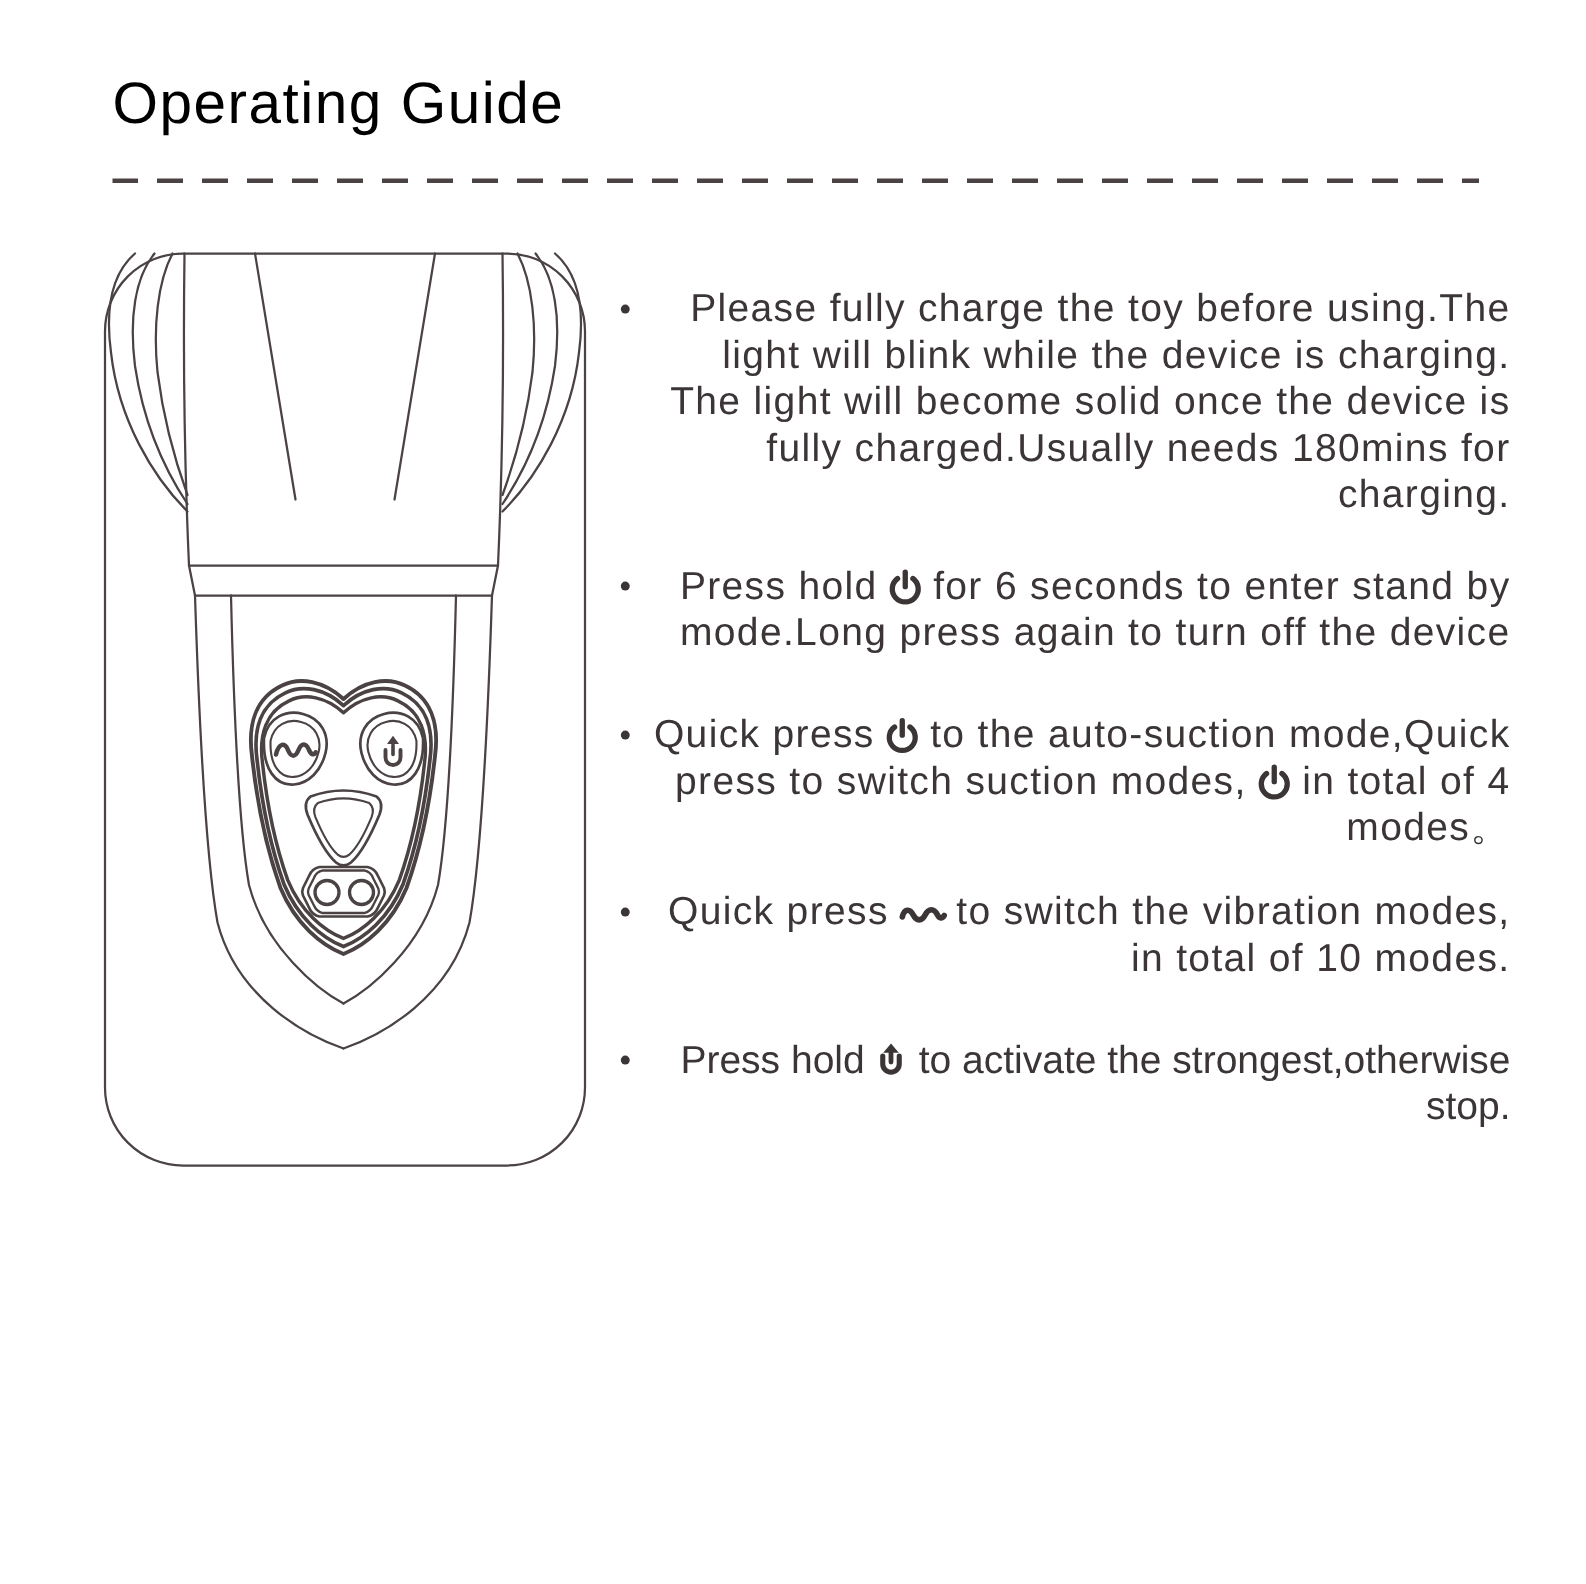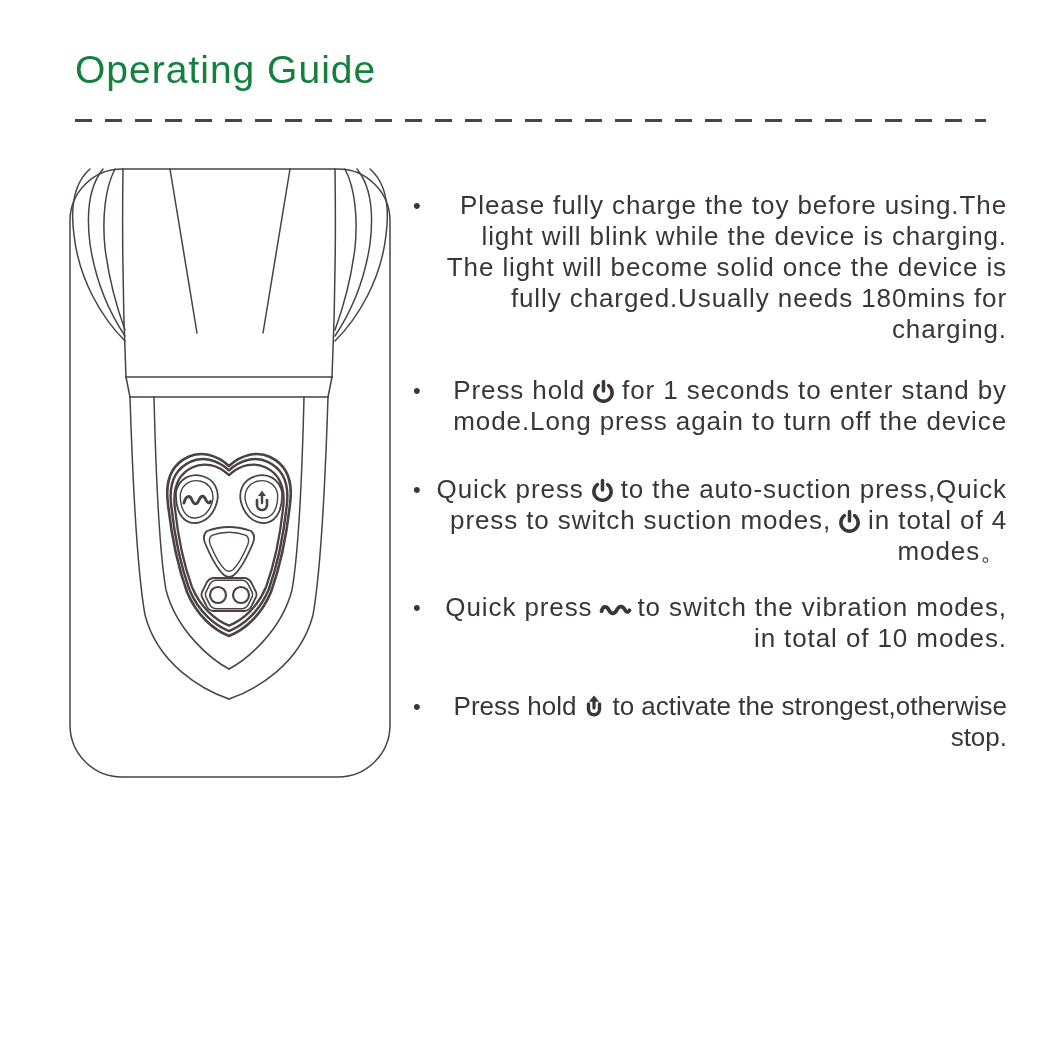--- a/index.html
+++ b/index.html
@@ -6,21 +6,21 @@
   .page{
     position:relative;
     width:1057px;height:1056px;
     background:#ffffff;
     font-family:"Liberation Sans", sans-serif;
     color:#3b3536;
     overflow:hidden;
   }
   h1.title{
     position:absolute;left:75px;top:48px;margin:0;
-    font-size:39px;font-weight:400;letter-spacing:1px;color:#15803d;
+    font-size:39px;font-weight:400;letter-spacing:1px;color:#000000;
   }
   .rule{
     position:absolute;left:75px;top:119px;width:911px;height:3px;
     background:repeating-linear-gradient(to right,#4a4243 0 17px,transparent 17px 30px);
   }
   figure.device{position:absolute;left:57px;top:160px;margin:0;}
   .bullets{
     position:absolute;left:413px;top:190px;width:594px;
     font-size:26px;line-height:31px;letter-spacing:0.9px;color:#3b3536;
   }
@@ -108,29 +108,29 @@
     <div class="bullet">
       <span class="dot">•</span>
       <p class="btxt"><span>Please fully charge the toy before using.The light will blink while the device is charging. The light will become solid once the device is fully charged.Usually needs 180mins for charging.</span></p>
     </div>
 
     <div class="bullet m30">
       <span class="dot">•</span>
       <p class="btxt"><span>Press hold</span><span class="icn"><svg viewBox="0 0 24 24" width="25" height="25">
               <path d="M12,2.4 L12,11.6" fill="none" stroke="#3b3536" stroke-width="3.4" stroke-linecap="round"></path>
               <path d="M7.1,6.4 A8.3,8.3 0 1 0 16.9,6.4" fill="none" stroke="#3b3536" stroke-width="3.4" stroke-linecap="round"></path>
-            </svg></span><span>for 1 seconds to enter stand by mode.Long press again to turn off the device</span></p>
+            </svg></span><span>for 6 seconds to enter stand by mode.Long press again to turn off the device</span></p>
     </div>
 
     <div class="bullet m37">
       <span class="dot">•</span>
       <p class="btxt"><span>Quick press</span><span class="icn"><svg viewBox="0 0 24 24" width="25" height="25">
               <path d="M12,2.4 L12,11.6" fill="none" stroke="#3b3536" stroke-width="3.4" stroke-linecap="round"></path>
               <path d="M7.1,6.4 A8.3,8.3 0 1 0 16.9,6.4" fill="none" stroke="#3b3536" stroke-width="3.4" stroke-linecap="round"></path>
-            </svg></span><span>to the auto-suction press,Quick press to switch  suction modes,</span><span class="icn"><svg viewBox="0 0 24 24" width="25" height="25">
+            </svg></span><span>to the auto-suction mode,Quick press to switch  suction modes,</span><span class="icn"><svg viewBox="0 0 24 24" width="25" height="25">
               <path d="M12,2.4 L12,11.6" fill="none" stroke="#3b3536" stroke-width="3.4" stroke-linecap="round"></path>
               <path d="M7.1,6.4 A8.3,8.3 0 1 0 16.9,6.4" fill="none" stroke="#3b3536" stroke-width="3.4" stroke-linecap="round"></path>
             </svg></span><span>in total of 4 modes。</span></p>
     </div>
 
     <div class="bullet m25">
       <span class="dot">•</span>
       <p class="btxt"><span>Quick press</span><span class="icn" style="vertical-align:-2px;"><svg viewBox="0 0 36 20" width="33" height="18">
               <path d="M2.5,12.5 C4,6.5 8,6 10.5,11 C13,16 17,16 19.5,11 C22,6 26,6 28.5,11 C30,14 32,14 33.5,11.5" fill="none" stroke="#3b3536" stroke-width="4.2" stroke-linecap="round"></path>
             </svg></span><span>to switch the vibration modes, in total of 10 modes.</span></p>

